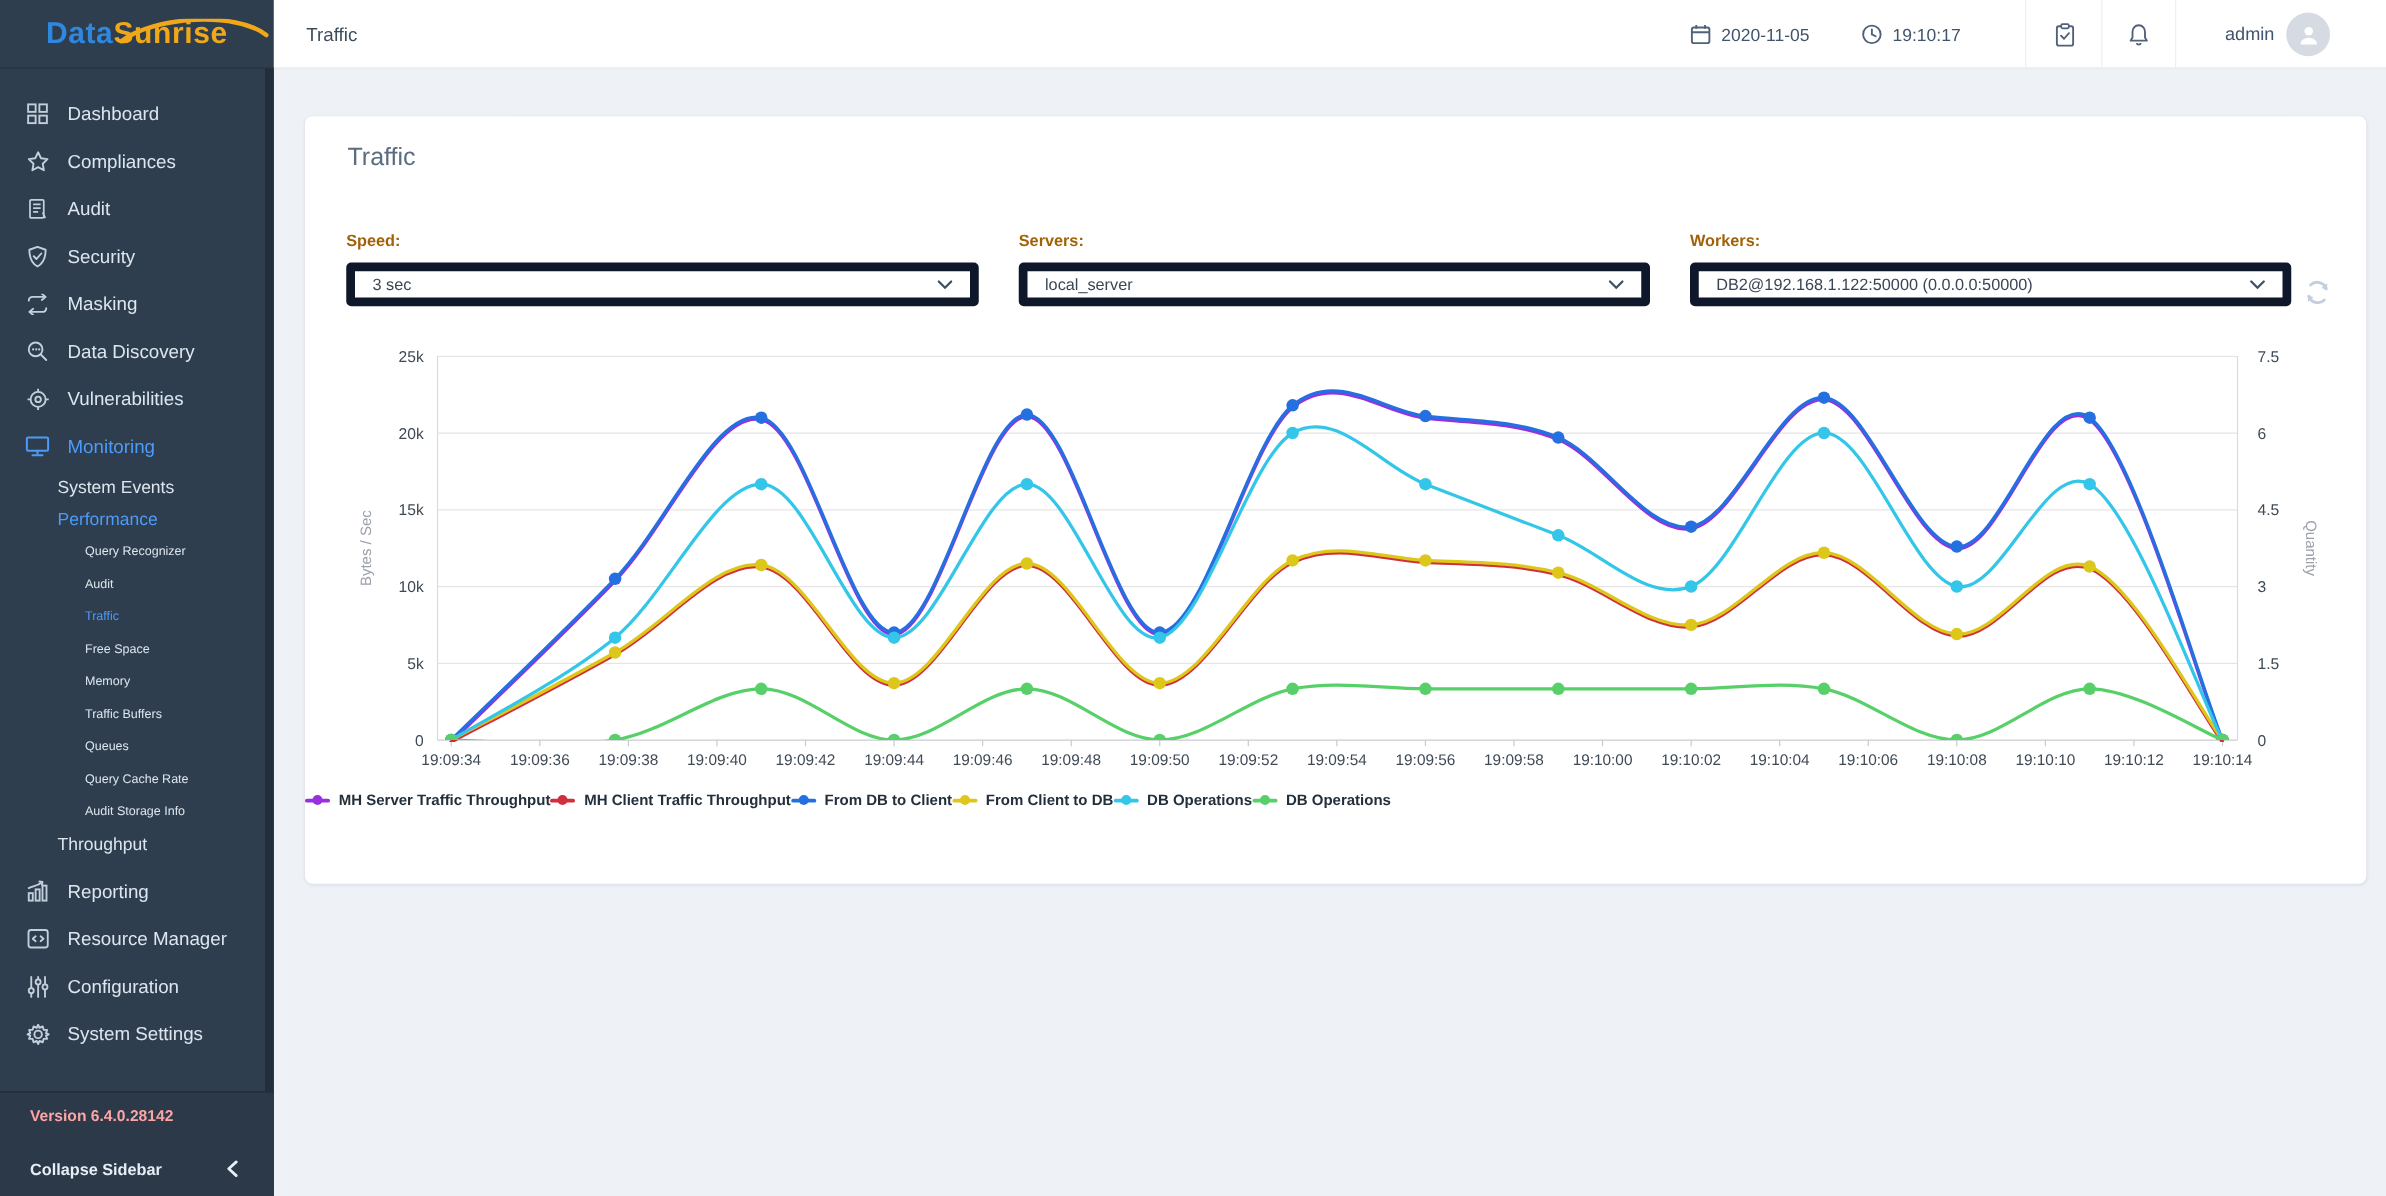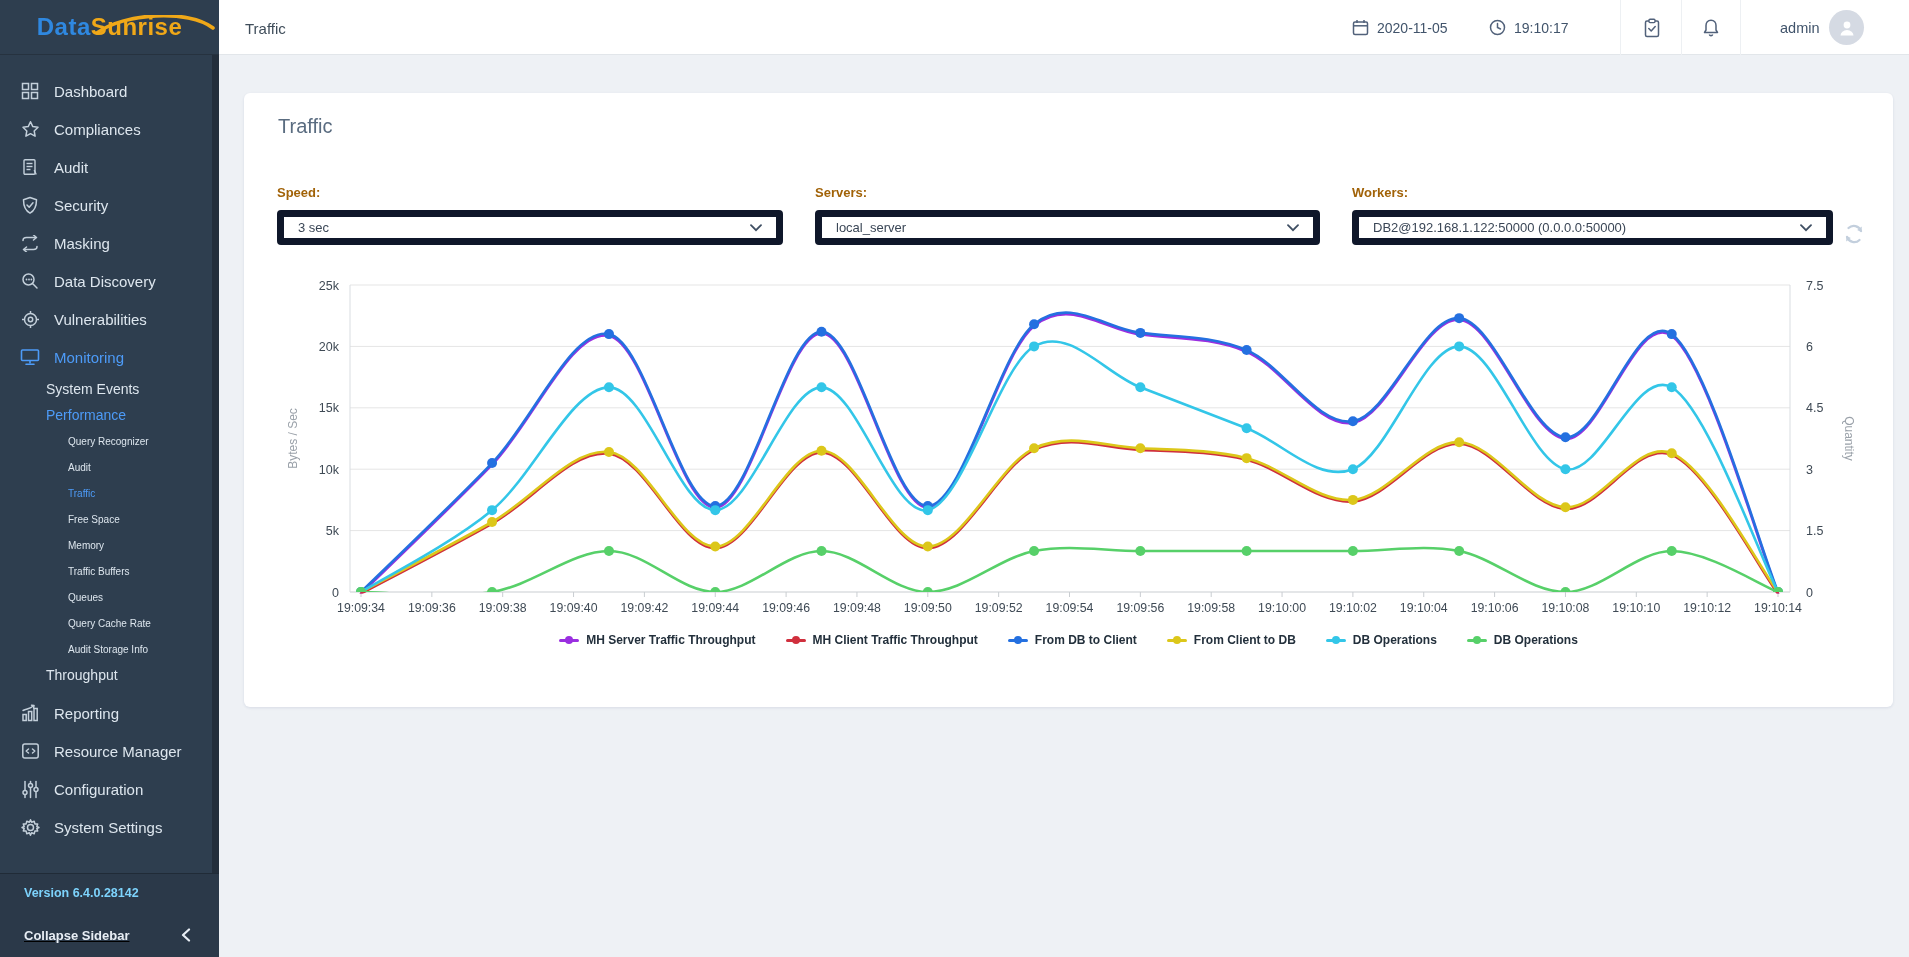--- a/index.html
+++ b/index.html
@@ -23,23 +23,23 @@
   .menu-item.lvl1 .mi-icon { width:20px; height:20px; margin-right:14px; color:#c3cfda;
     display:inline-flex; align-items:center; justify-content:center; }
   .menu-item.lvl2 { height:26px; font-size:14px; padding-left:46px; }
   .menu-item.lvl3 { height:26px; font-size:10px; padding-left:68px; }
   .menu-item.active { color:#4d9bf8; }
   .menu-item.active .mi-icon { color:#4d9bf8; }
   .menu-gap { height:6px; }
   .side-bottom { position:absolute; left:0; bottom:0; width:219px; height:84px;
     background:#2b3949; border-top:1px solid #202b37; }
   .version { position:absolute; left:24px; top:12px; font-size:12.5px; font-weight:bold;
-    color:#7dd3fc; }
+    color:#fca5a5; }
   .collapse-row { position:absolute; left:24px; right:28px; bottom:14px;
-    display:flex; align-items:flex-start; justify-content:space-between; cursor:pointer;text-decoration:underline; }
+    display:flex; align-items:flex-start; justify-content:space-between; cursor:pointer; }
   .collapse-label { font-size:13px; font-weight:bold; color:#e8eef5; }
 
   
   .topbar { position:absolute; left:219px; top:0; width:1690px; height:55px;
     background:#ffffff; border-bottom:1px solid #e2e6ea; }
   .tb-title { position:absolute; left:26px; top:20px; font-size:15px; color:#3f4d5a; }
   .tb-item { position:absolute; top:0; height:55px; display:flex; align-items:center;
     color:#41546b; font-size:14px; }
   .tb-icon { display:inline-flex; margin-right:8px; color:#51617a; }
   .tb-divider { position:absolute; top:0; height:55px; width:1px; background:#edf0f3; }
@@ -58,21 +58,21 @@
     justify-content:space-between; }
   .select-value { font-size:13px; color:#3a4656; }
   .f-speed   { left:33px;   width:506px; }
   .f-servers { left:571px;  width:505px; }
   .f-workers { left:1108px; width:481px; }
   .refresh-btn { position:absolute; left:1598px; top:129px; width:24px; height:24px;
     cursor:pointer; color:#c3cfdd; }
 
   .chart-wrap { position:absolute; left:20px; top:169px; width:1609px; height:365px; }
   .legend { position:absolute; left:0; top:540px; width:1649px; display:flex;
-    justify-content:center; gap:30px; }
+    }
   .legend-item { display:flex; align-items:center; gap:7px; cursor:pointer; }
   .leg-marker { position:relative; width:20px; height:10px; }
   .leg-line { position:absolute; left:0; top:3.5px; width:20px; height:3px; border-radius:2px; }
   .leg-dot { position:absolute; left:6px; top:1px; width:8px; height:8px; border-radius:50%; }
   .legend-label { font-size:12px; font-weight:bold; color:#23303c; }
 </style>
 </head>
 <body>
 
 <div class="sidebar">

